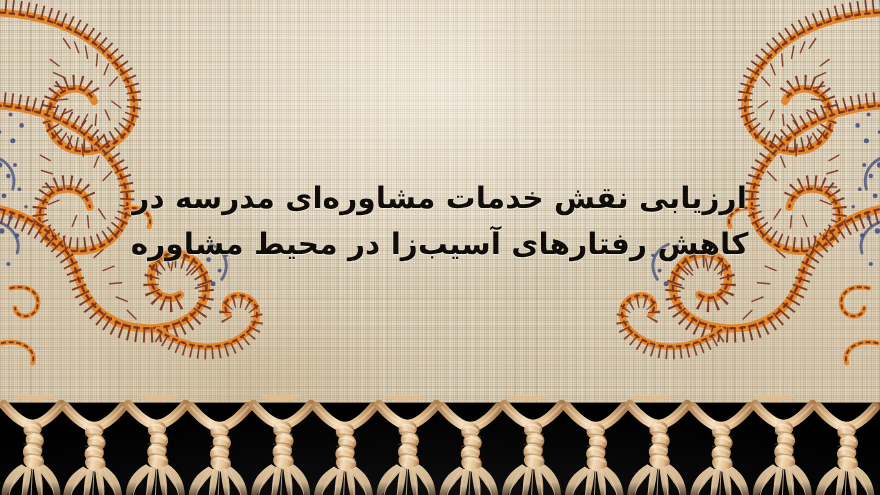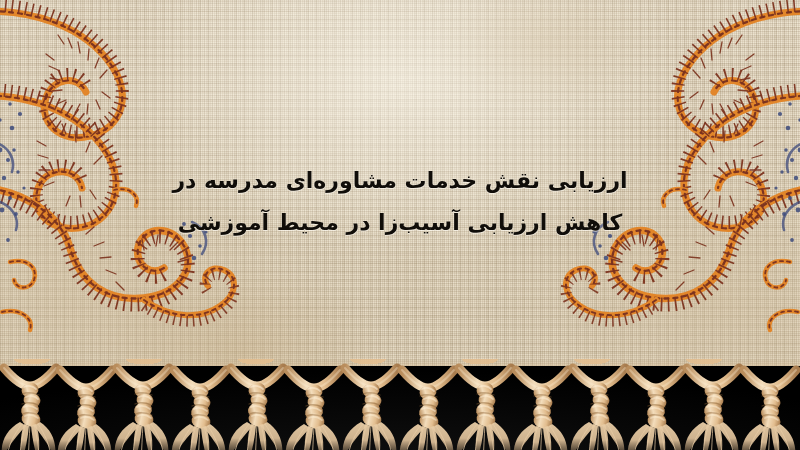--- a/index.html
+++ b/index.html
@@ -64,21 +64,21 @@
   
   #title-block{
     position:absolute;left:0;top:160px;width:800px;
     text-align:center;
     direction:rtl;
     z-index:6;
   }
   .title-line{
     display:block;
     color:#100d09;
-    font-size:22px;
+    font-size:27px;
     font-weight:700;
     line-height:42px;
     letter-spacing:.2px;
     text-shadow:0 1px 0 rgba(255,252,244,.55), 0 0 2px rgba(245,238,222,.6);
     white-space:nowrap;
   }
   
   #title-block::selection{background:transparent;}
 </style>
 </head>
@@ -258,21 +258,21 @@
       <g stroke="#3c4b7c" stroke-width="2.6" fill="none" stroke-linecap="round" opacity=".75">
         <path d="M0 142 C 14 146, 22 158, 18 172"></path>
         <path d="M0 200 C 16 204, 26 216, 22 230"></path>
         <path d="M198 222 C 212 228, 216 242, 208 254"></path>
       </g>
     </g>
   </svg>
 
   <div id="title-block">
     <span class="title-line">ارزیابی نقش خدمات مشاوره‌ای مدرسه در</span>
-    <span class="title-line">کاهش ارزیابی آسیب‌زا در محیط آموزشی</span>
+    <span class="title-line">کاهش رفتارهای آسیب‌زا در محیط مشاوره</span>
   </div>
 
   <svg id="fringe" viewBox="0 0 800 98" aria-hidden="true">
     <defs>
       <linearGradient id="cord" x1="0" y1="0" x2="1" y2="0">
         <stop offset="0%" stop-color="#b98d5c"></stop>
         <stop offset="35%" stop-color="#f3ddbc"></stop>
         <stop offset="70%" stop-color="#e2bd8e"></stop>
         <stop offset="100%" stop-color="#a87c4e"></stop>
       </linearGradient>

